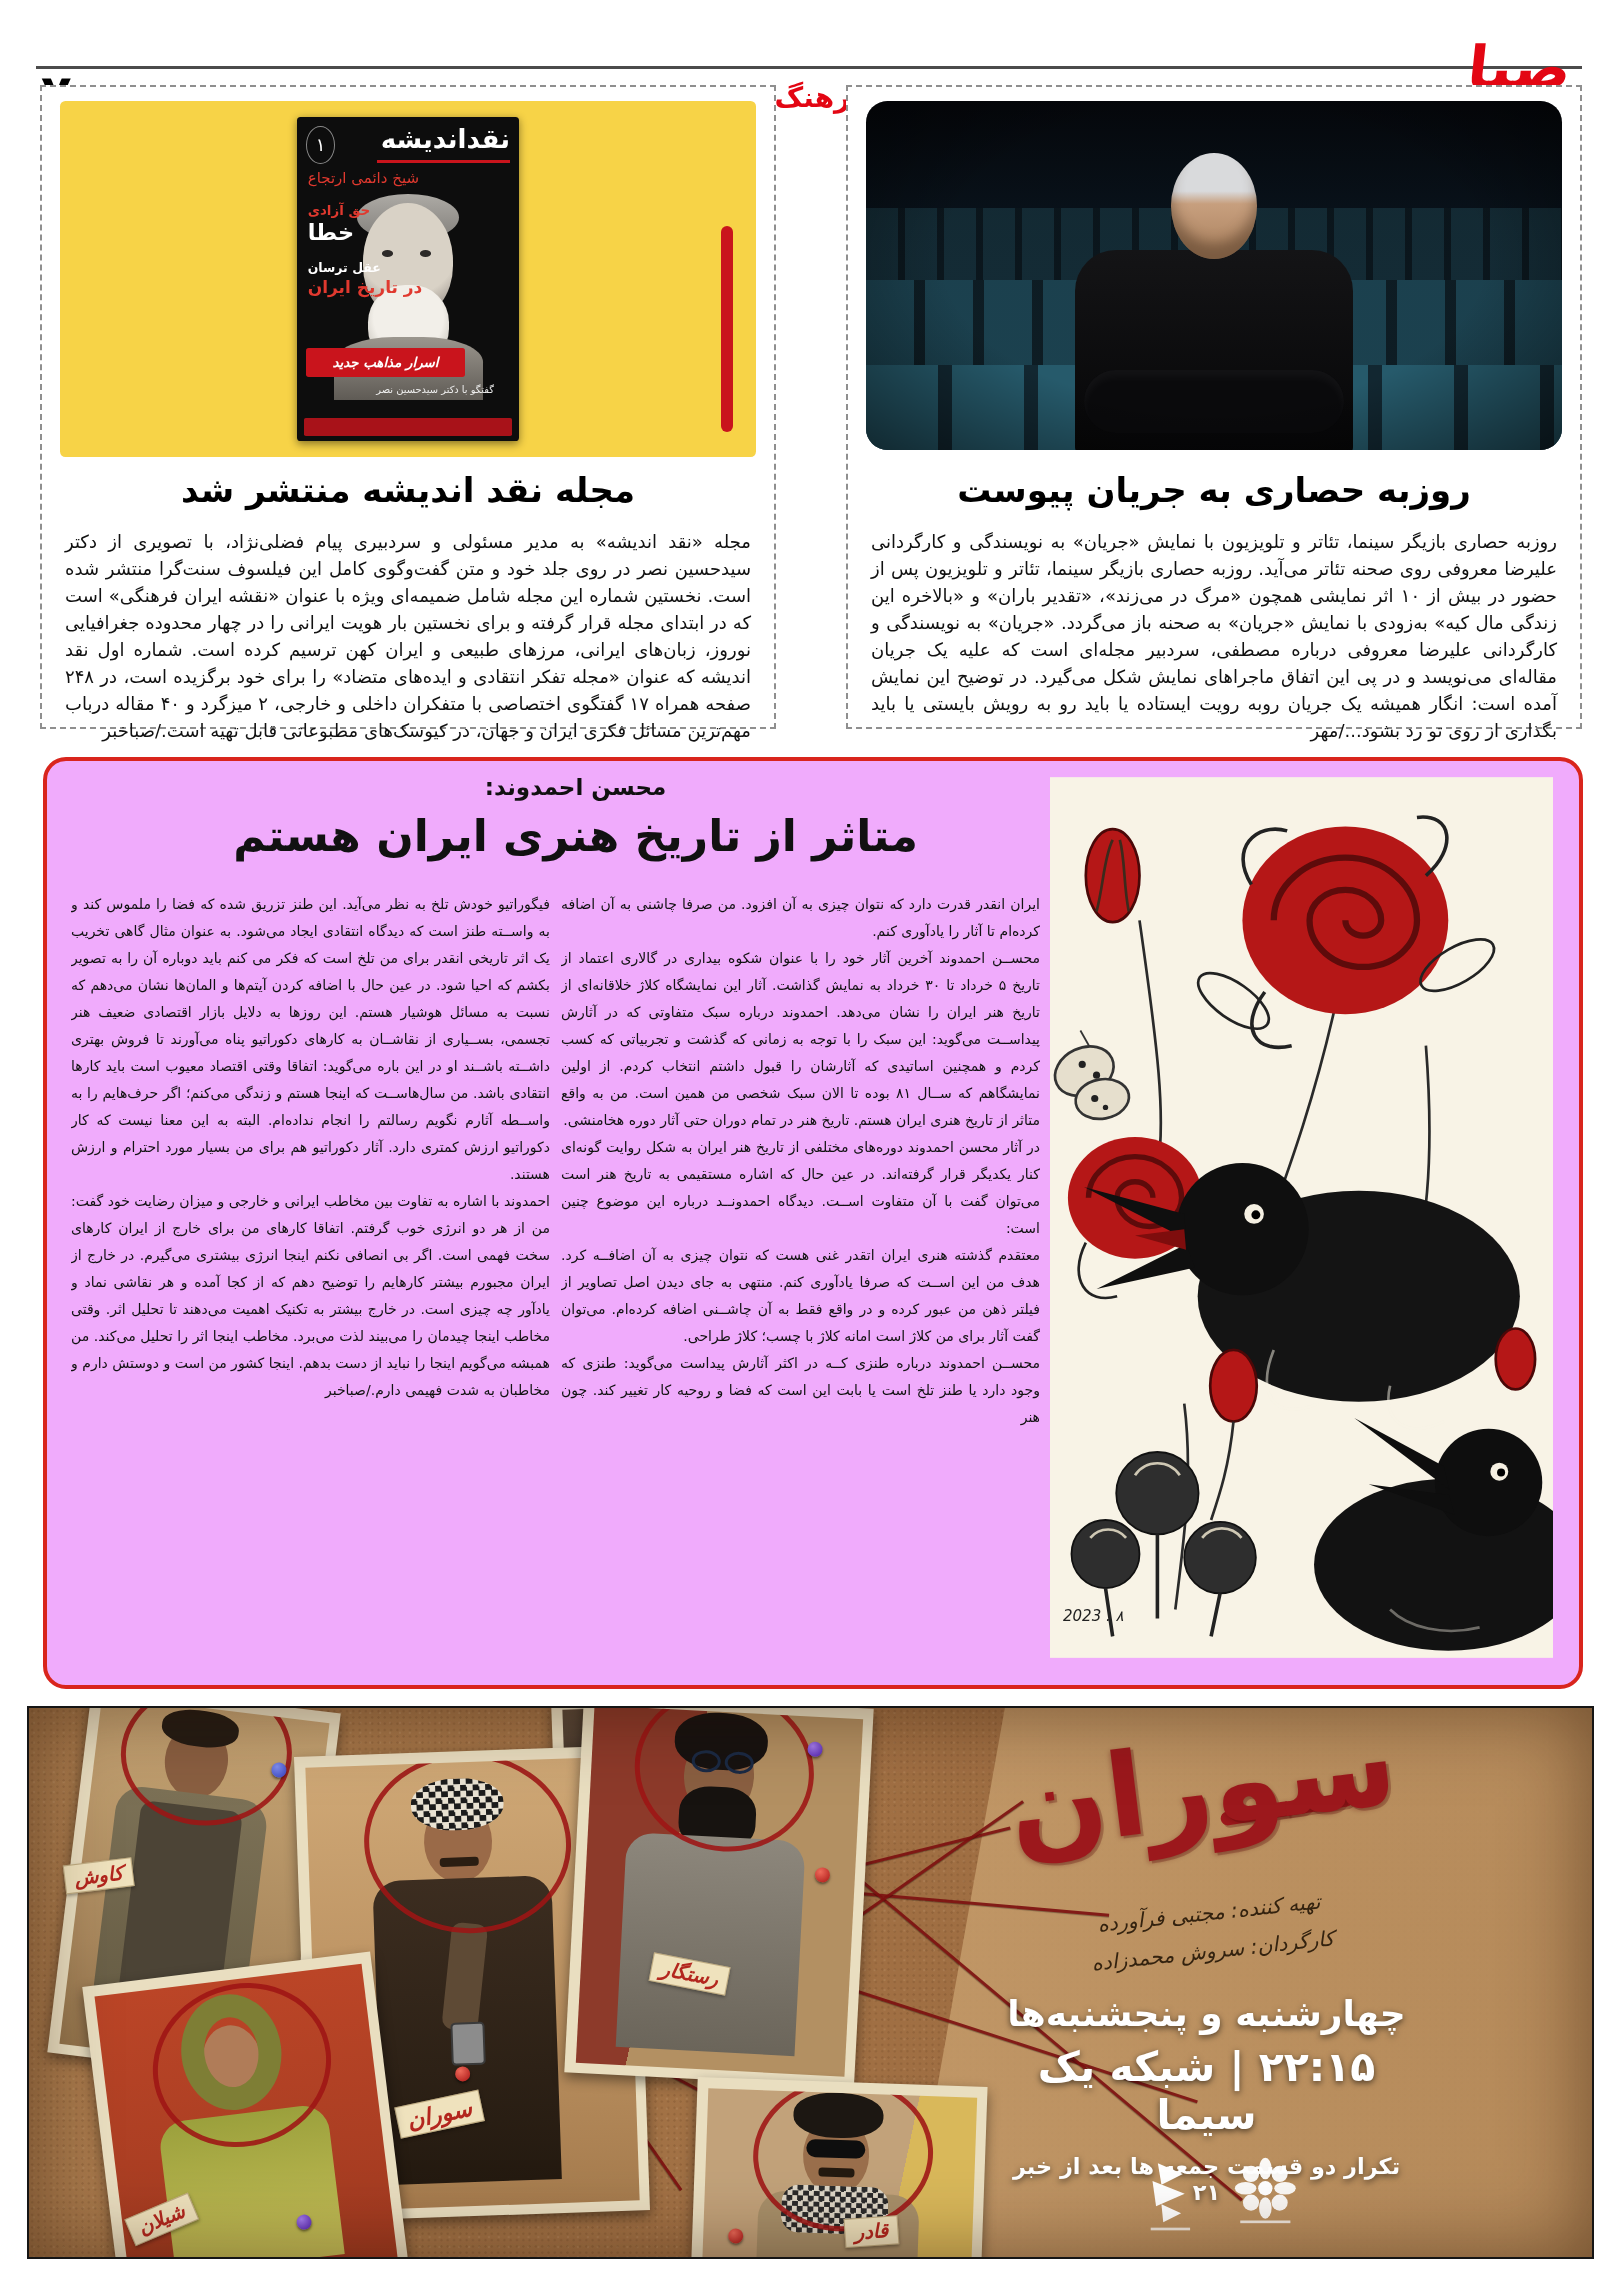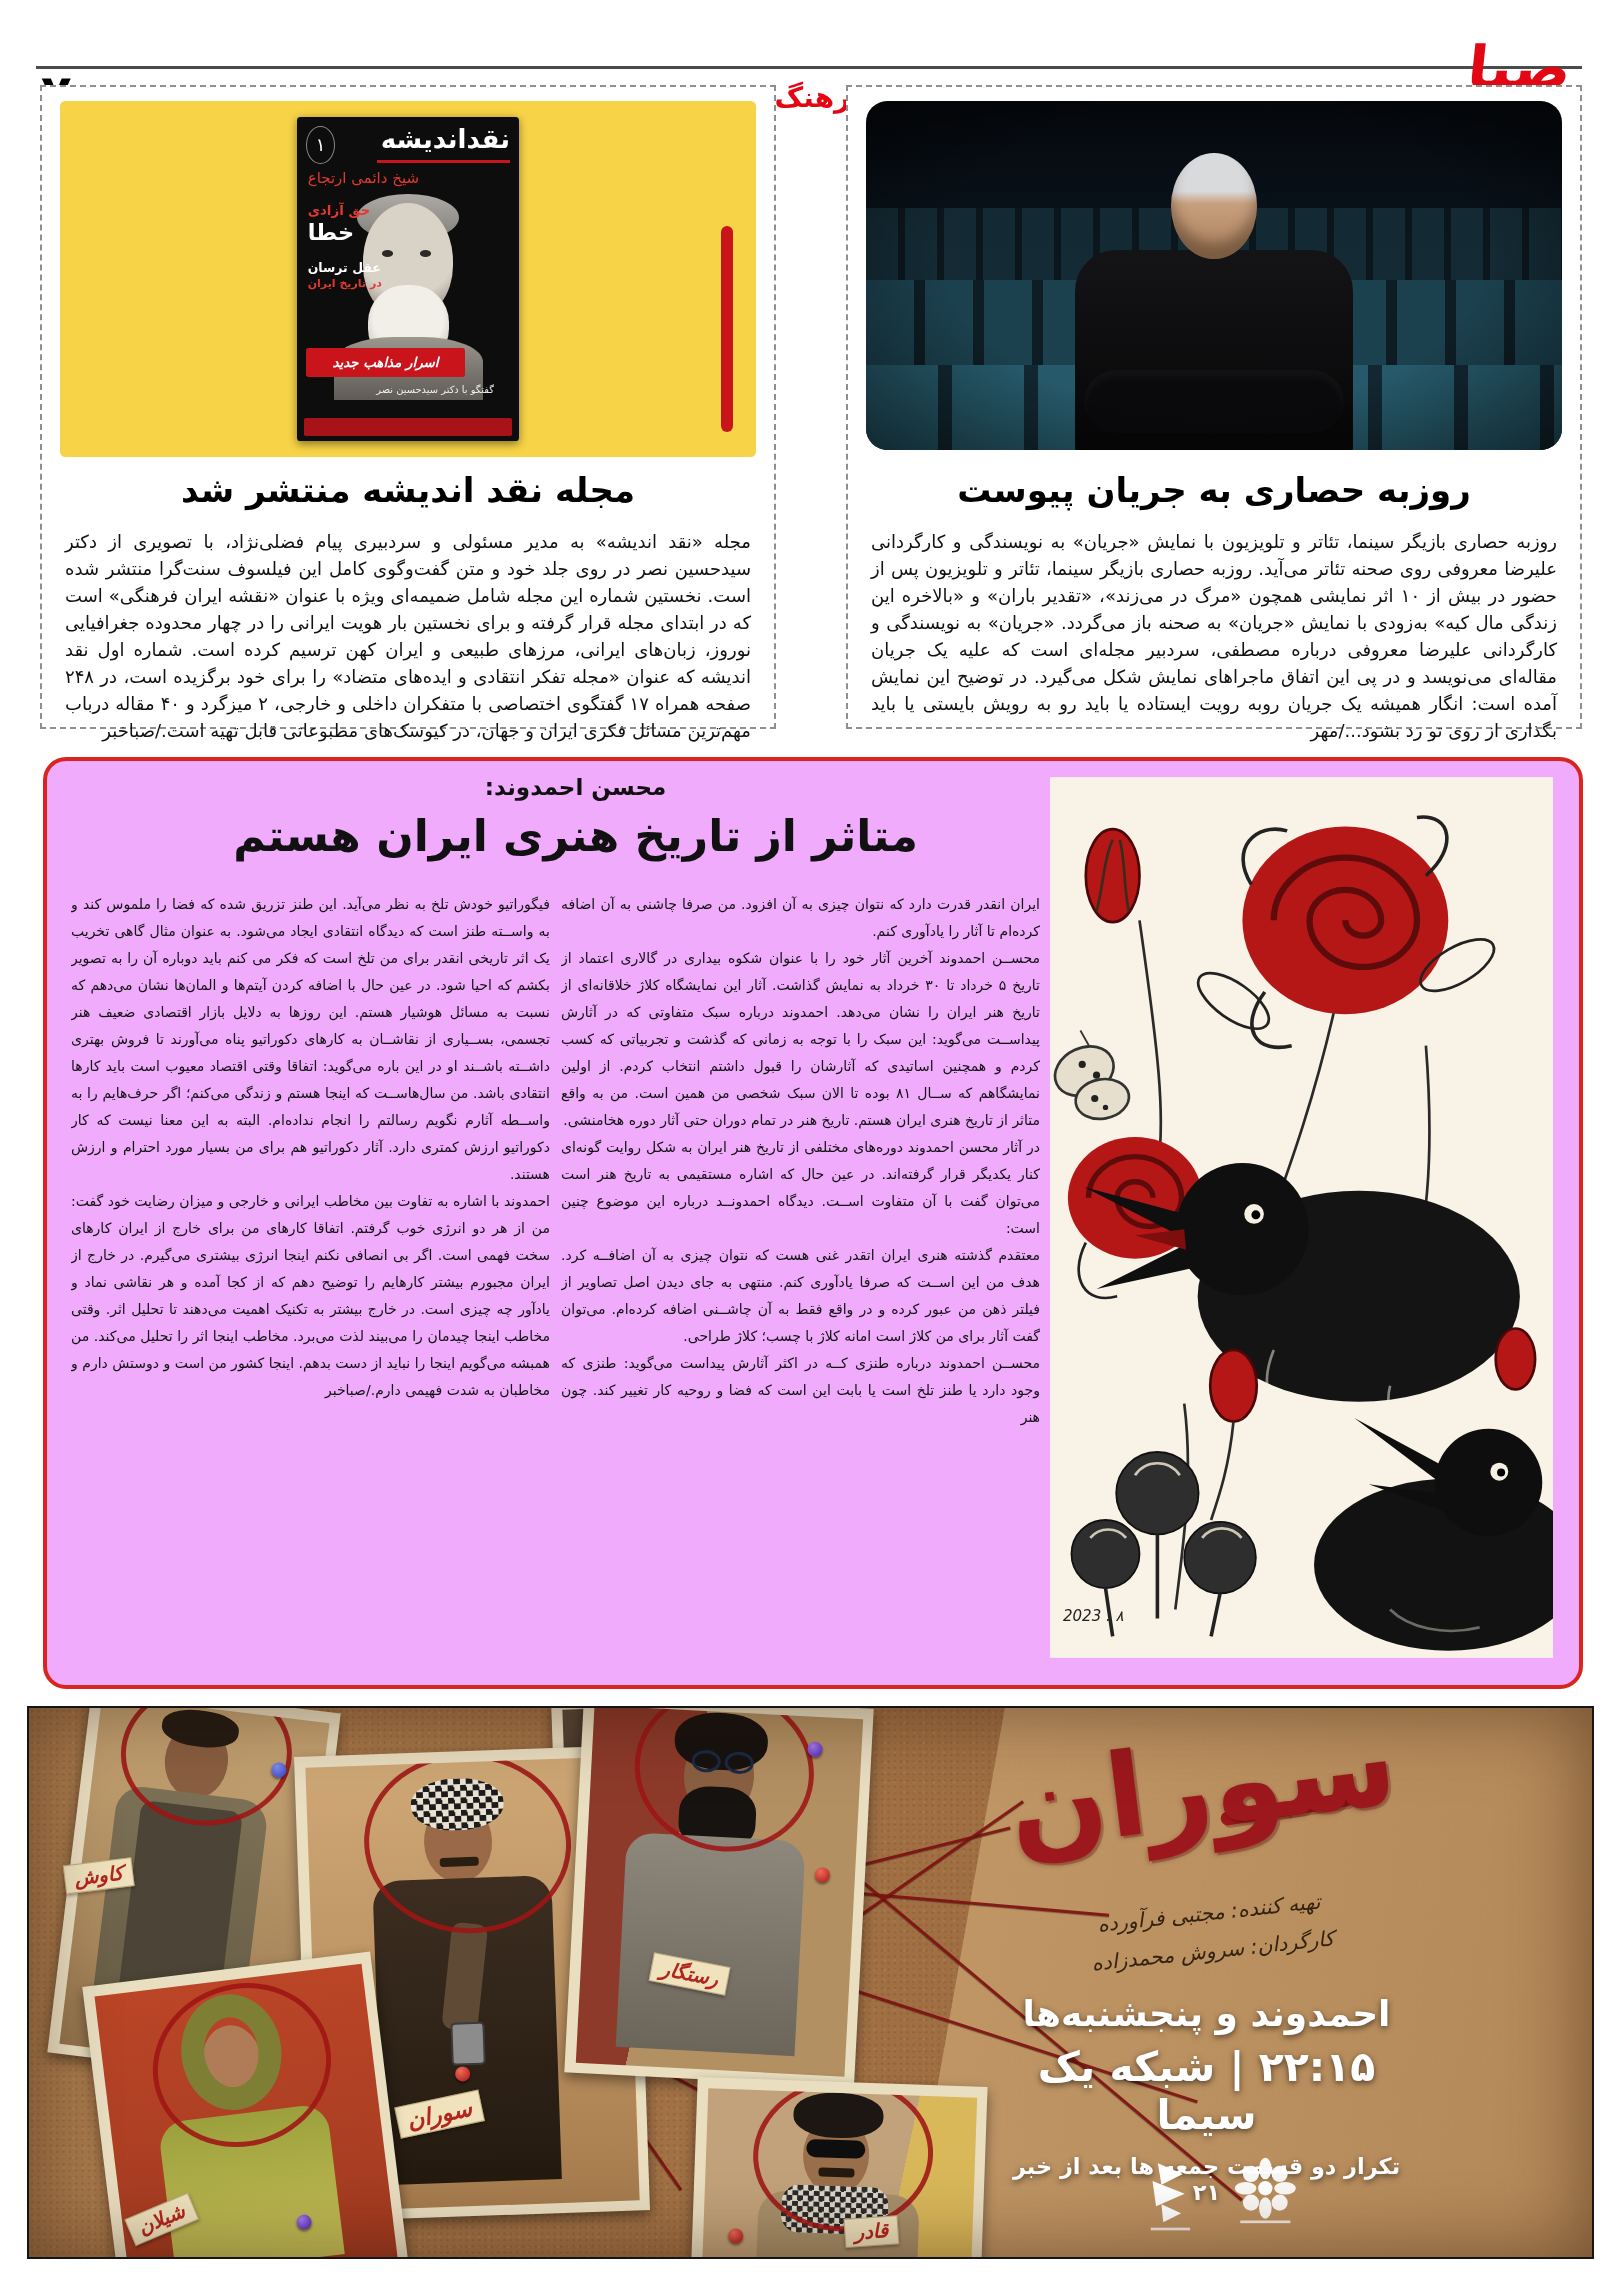--- a/index.html
+++ b/index.html
@@ -35,21 +35,21 @@
   .cv-face .hair{position:absolute;left:16px;top:-9px;width:102px;height:47px;border-radius:50%;
          background:linear-gradient(#bfbcb6,#8e8b86);opacity:.9;}
   .cv-face .eye{position:absolute;top:47px;width:10.7px;height:6.3px;border-radius:50%;background:#2c2a28;}
   .cv-face .beard{position:absolute;left:27px;top:82px;width:81px;height:81px;border-radius:46%;
          background:radial-gradient(circle at 50% 40%,#f2efe9 0 55%,#c9c5bd 80%,transparent 100%);}
   .cv-face .shoulders{position:absolute;left:-7.2px;top:134px;width:149px;height:63px;border-radius:40% 40% 0 0;
          background:linear-gradient(#9b968e,#5f5b55);}
   .cv-line1{position:absolute;left:10.7px;top:86px;font-size:13.4px;font-weight:bold;color:#e0392f;}
   .cv-line2{position:absolute;left:10.7px;top:102px;font-size:22.4px;font-weight:bold;color:#ffffff;}
   .cv-line3{position:absolute;left:10.7px;top:143px;font-size:12.5px;font-weight:bold;color:#fff;}
-  .cv-line4{position:absolute;left:10.7px;top:160px;font-size:11px;font-weight:bold;color:#e0392f;}
+  .cv-line4{position:absolute;left:10.7px;top:160px;font-size:17px;font-weight:bold;color:#e0392f;}
   .cv-banner{position:absolute;left:9px;top:231px;width:159px;height:29px;background:#c9141c;border-radius:2.7px;
              color:#fff;font-size:13.4px;font-weight:bold;font-style:italic;text-align:center;line-height:29px;}
   .cv-caption{position:absolute;left:9px;top:267px;width:188px;color:#eee;font-size:9.9px;}
   .cv-strip{position:absolute;left:7.2px;right:7.2px;bottom:5.4px;height:18px;background:#b5121a;border-radius:1.8px;opacity:.92;}
   .mag-ribbon{position:absolute;right:23px;top:125px;width:12.5px;height:206px;background:#c9141c;border-radius:6.3px;}
 
   
   .theater{position:absolute;left:18px;right:18px;top:14.3px;height:349px;border-radius:21.5px;overflow:hidden;
            background:linear-gradient(#05070b 0%,#0a1620 45%,#0c1d28 100%);}
   .seat-band{position:absolute;left:0;right:0;}
@@ -356,21 +356,21 @@
 
     <div class="title-dash"></div>
     <div class="promo-title">سوران</div>
 
     <div class="promo-credits">
       <div>تهیه کننده: مجتبی فرآورده</div>
       <div>کارگردان: سروش محمدزاده</div>
     </div>
 
     <div class="promo-sched">
-      <div class="sched-days">احمدوند و پنجشنبه‌ها</div>
+      <div class="sched-days">چهارشنبه و پنجشنبه‌ها</div>
       <div class="sched-time">۲۲:۱۵ | شبکه یک سیما</div>
       <div class="sched-note">تکرار دو قسمت جمعه ها بعد از خبر ۲۱</div>
     </div>
 
     <div class="promo-logos">
       <svg viewBox="0 0 220 100" width="197" height="90" xmlns="http://www.w3.org/2000/svg">
         <g fill="#ffffff">
           <path d="M30,10 L58,22 L34,34 Z"></path>
           <path d="M24,30 L60,44 L28,58 Z"></path>
           <path d="M34,56 L56,66 L36,76 Z"></path>

